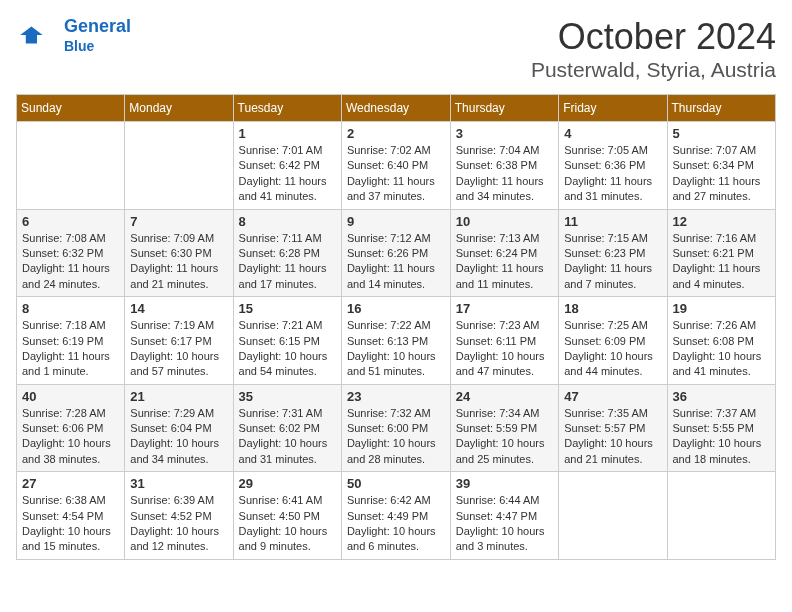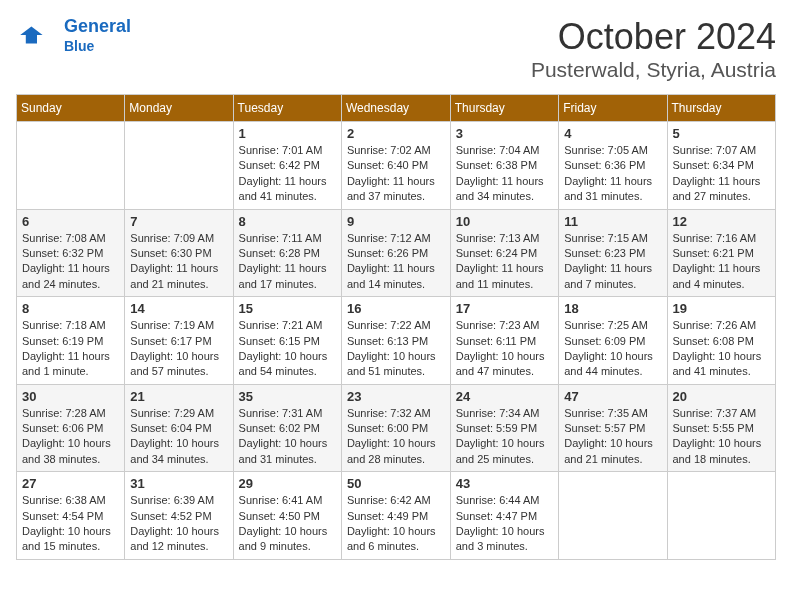--- a/index.html
+++ b/index.html
@@ -191,21 +191,21 @@
           <span class="day-num">18</span>
           <div class="day-info">Sunrise: 7:25 AM<br>Sunset: 6:09 PM<br>Daylight: 10 hours and 44 minutes.</div>
         </td>
         <td>
           <span class="day-num">19</span>
           <div class="day-info">Sunrise: 7:26 AM<br>Sunset: 6:08 PM<br>Daylight: 10 hours and 41 minutes.</div>
         </td>
       </tr>
       <tr>
         <td>
-          <span class="day-num">30</span>
+          <span class="day-num">40</span>
           <div class="day-info">Sunrise: 7:28 AM<br>Sunset: 6:06 PM<br>Daylight: 10 hours and 38 minutes.</div>
         </td>
         <td>
           <span class="day-num">21</span>
           <div class="day-info">Sunrise: 7:29 AM<br>Sunset: 6:04 PM<br>Daylight: 10 hours and 34 minutes.</div>
         </td>
         <td>
           <span class="day-num">35</span>
           <div class="day-info">Sunrise: 7:31 AM<br>Sunset: 6:02 PM<br>Daylight: 10 hours and 31 minutes.</div>
         </td>
@@ -215,21 +215,21 @@
         </td>
         <td>
           <span class="day-num">24</span>
           <div class="day-info">Sunrise: 7:34 AM<br>Sunset: 5:59 PM<br>Daylight: 10 hours and 25 minutes.</div>
         </td>
         <td>
           <span class="day-num">47</span>
           <div class="day-info">Sunrise: 7:35 AM<br>Sunset: 5:57 PM<br>Daylight: 10 hours and 21 minutes.</div>
         </td>
         <td>
-          <span class="day-num">20</span>
+          <span class="day-num">36</span>
           <div class="day-info">Sunrise: 7:37 AM<br>Sunset: 5:55 PM<br>Daylight: 10 hours and 18 minutes.</div>
         </td>
       </tr>
       <tr>
         <td>
           <span class="day-num">27</span>
           <div class="day-info">Sunrise: 6:38 AM<br>Sunset: 4:54 PM<br>Daylight: 10 hours and 15 minutes.</div>
         </td>
         <td>
           <span class="day-num">31</span>
@@ -237,20 +237,20 @@
         </td>
         <td>
           <span class="day-num">29</span>
           <div class="day-info">Sunrise: 6:41 AM<br>Sunset: 4:50 PM<br>Daylight: 10 hours and 9 minutes.</div>
         </td>
         <td>
           <span class="day-num">50</span>
           <div class="day-info">Sunrise: 6:42 AM<br>Sunset: 4:49 PM<br>Daylight: 10 hours and 6 minutes.</div>
         </td>
         <td>
-          <span class="day-num">43</span>
+          <span class="day-num">39</span>
           <div class="day-info">Sunrise: 6:44 AM<br>Sunset: 4:47 PM<br>Daylight: 10 hours and 3 minutes.</div>
         </td>
         <td class="empty-cell"></td>
         <td class="empty-cell"></td>
       </tr>
     </tbody>
 </table>
 
 </body></html>

